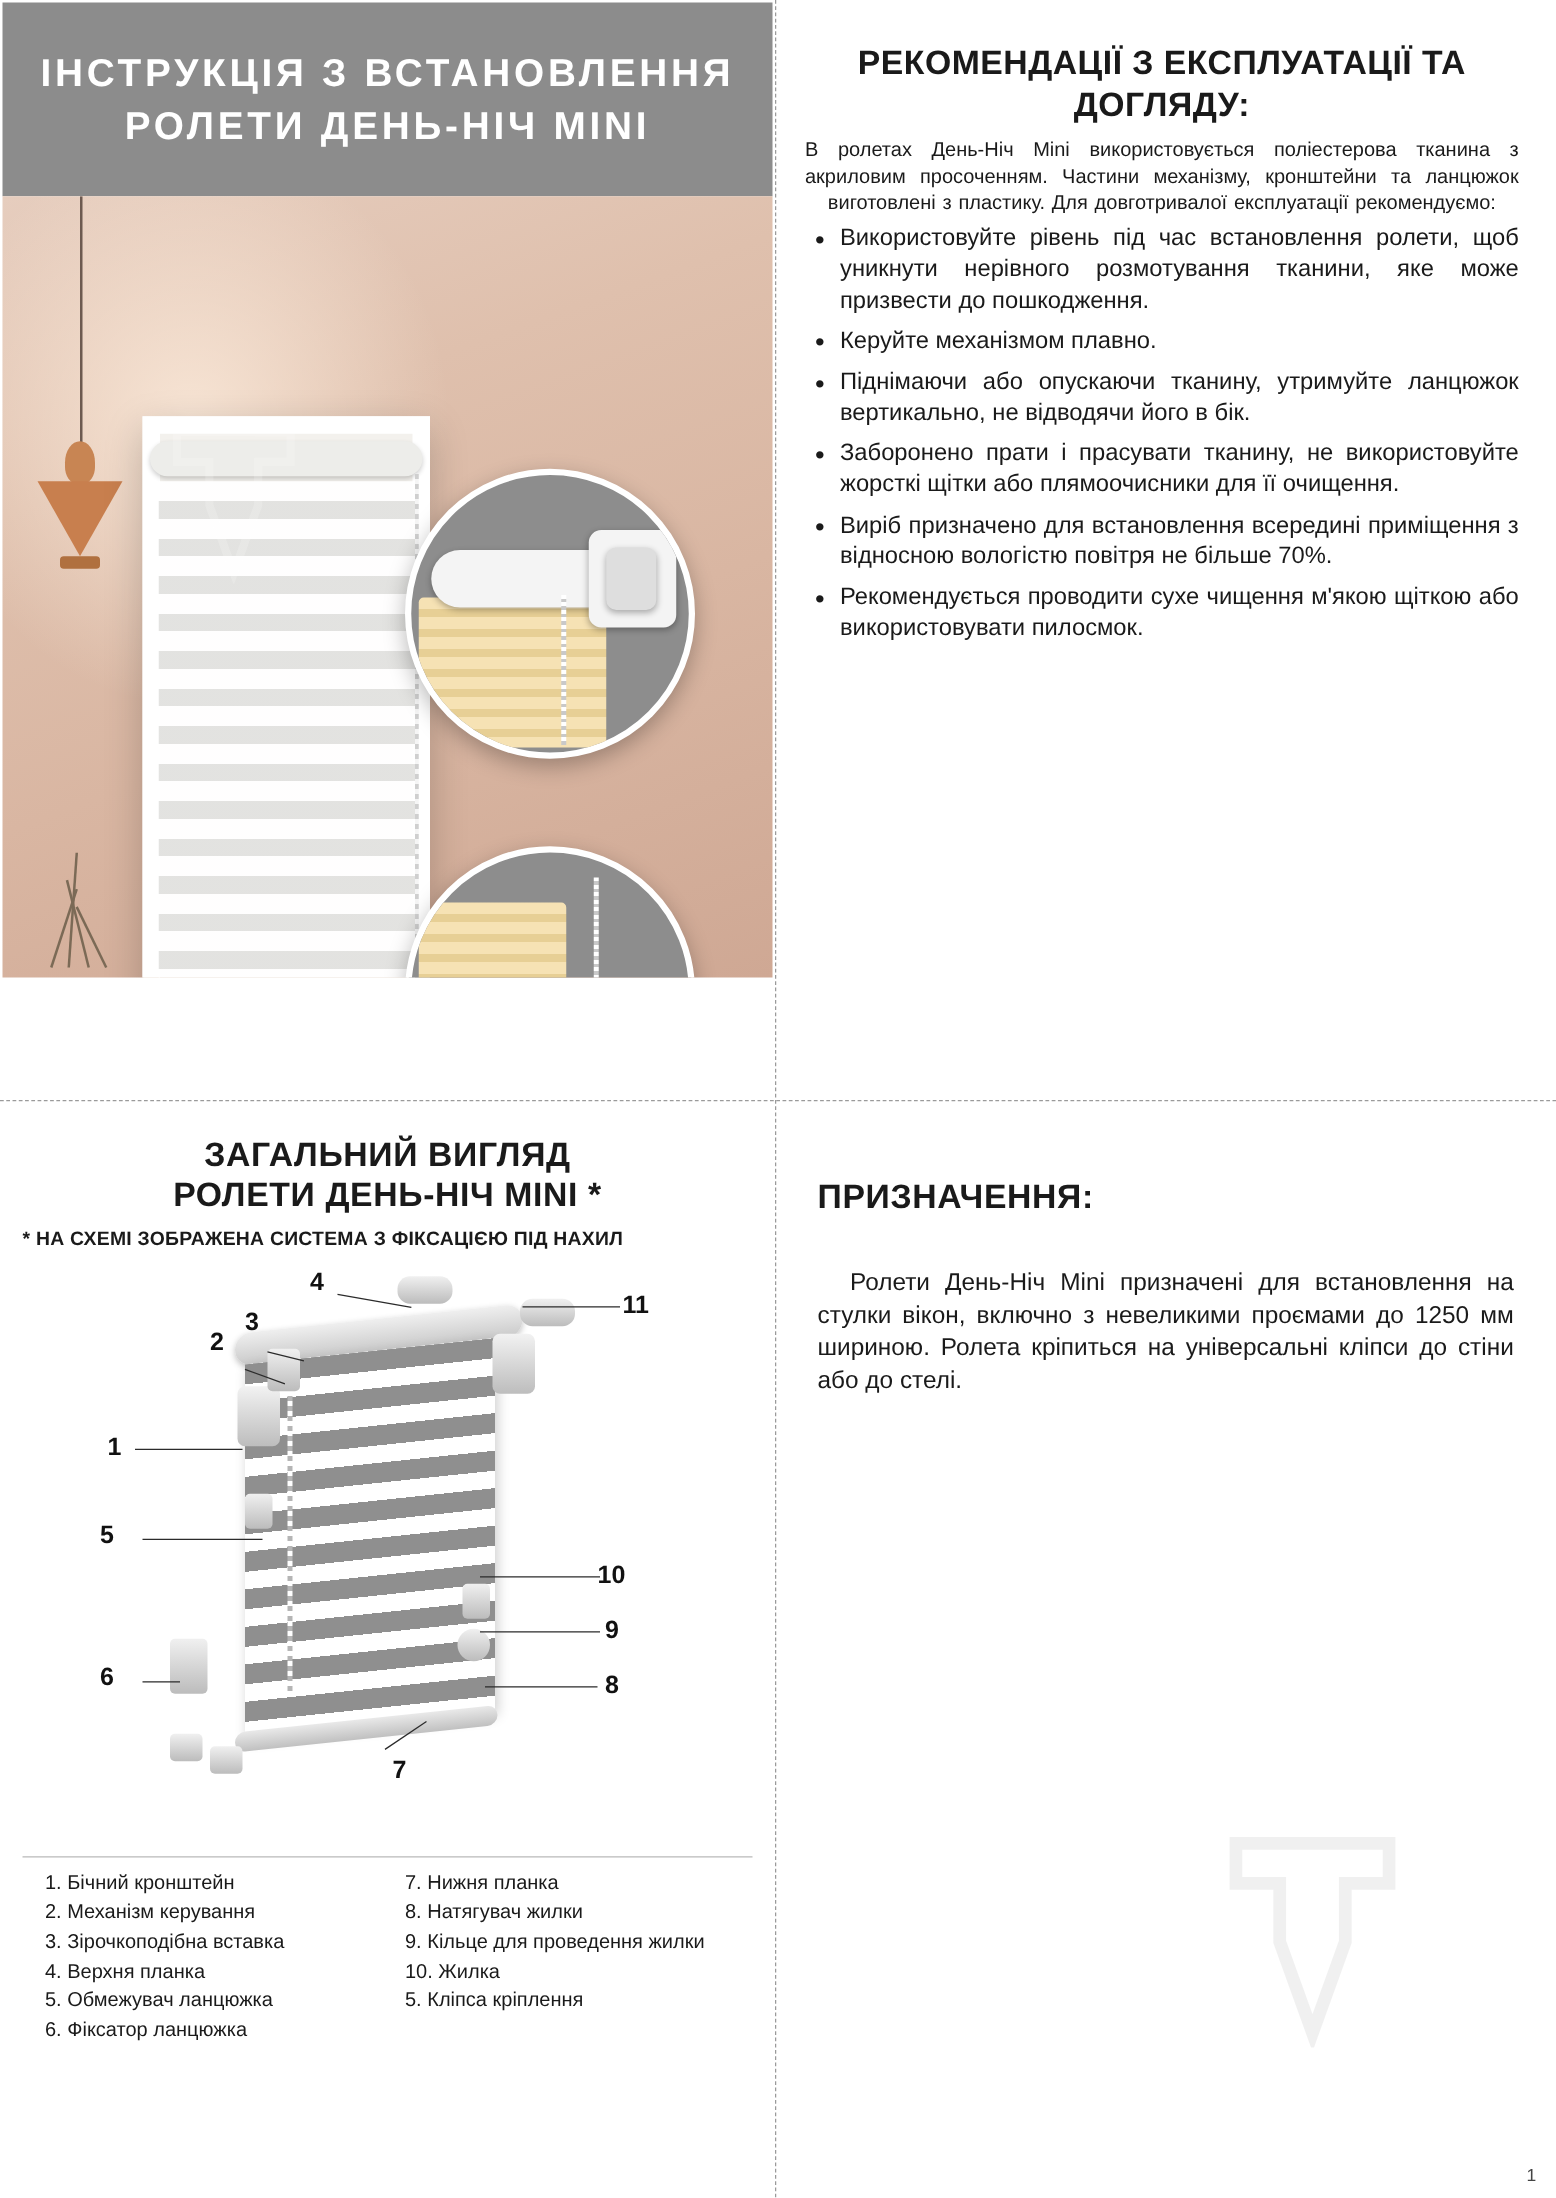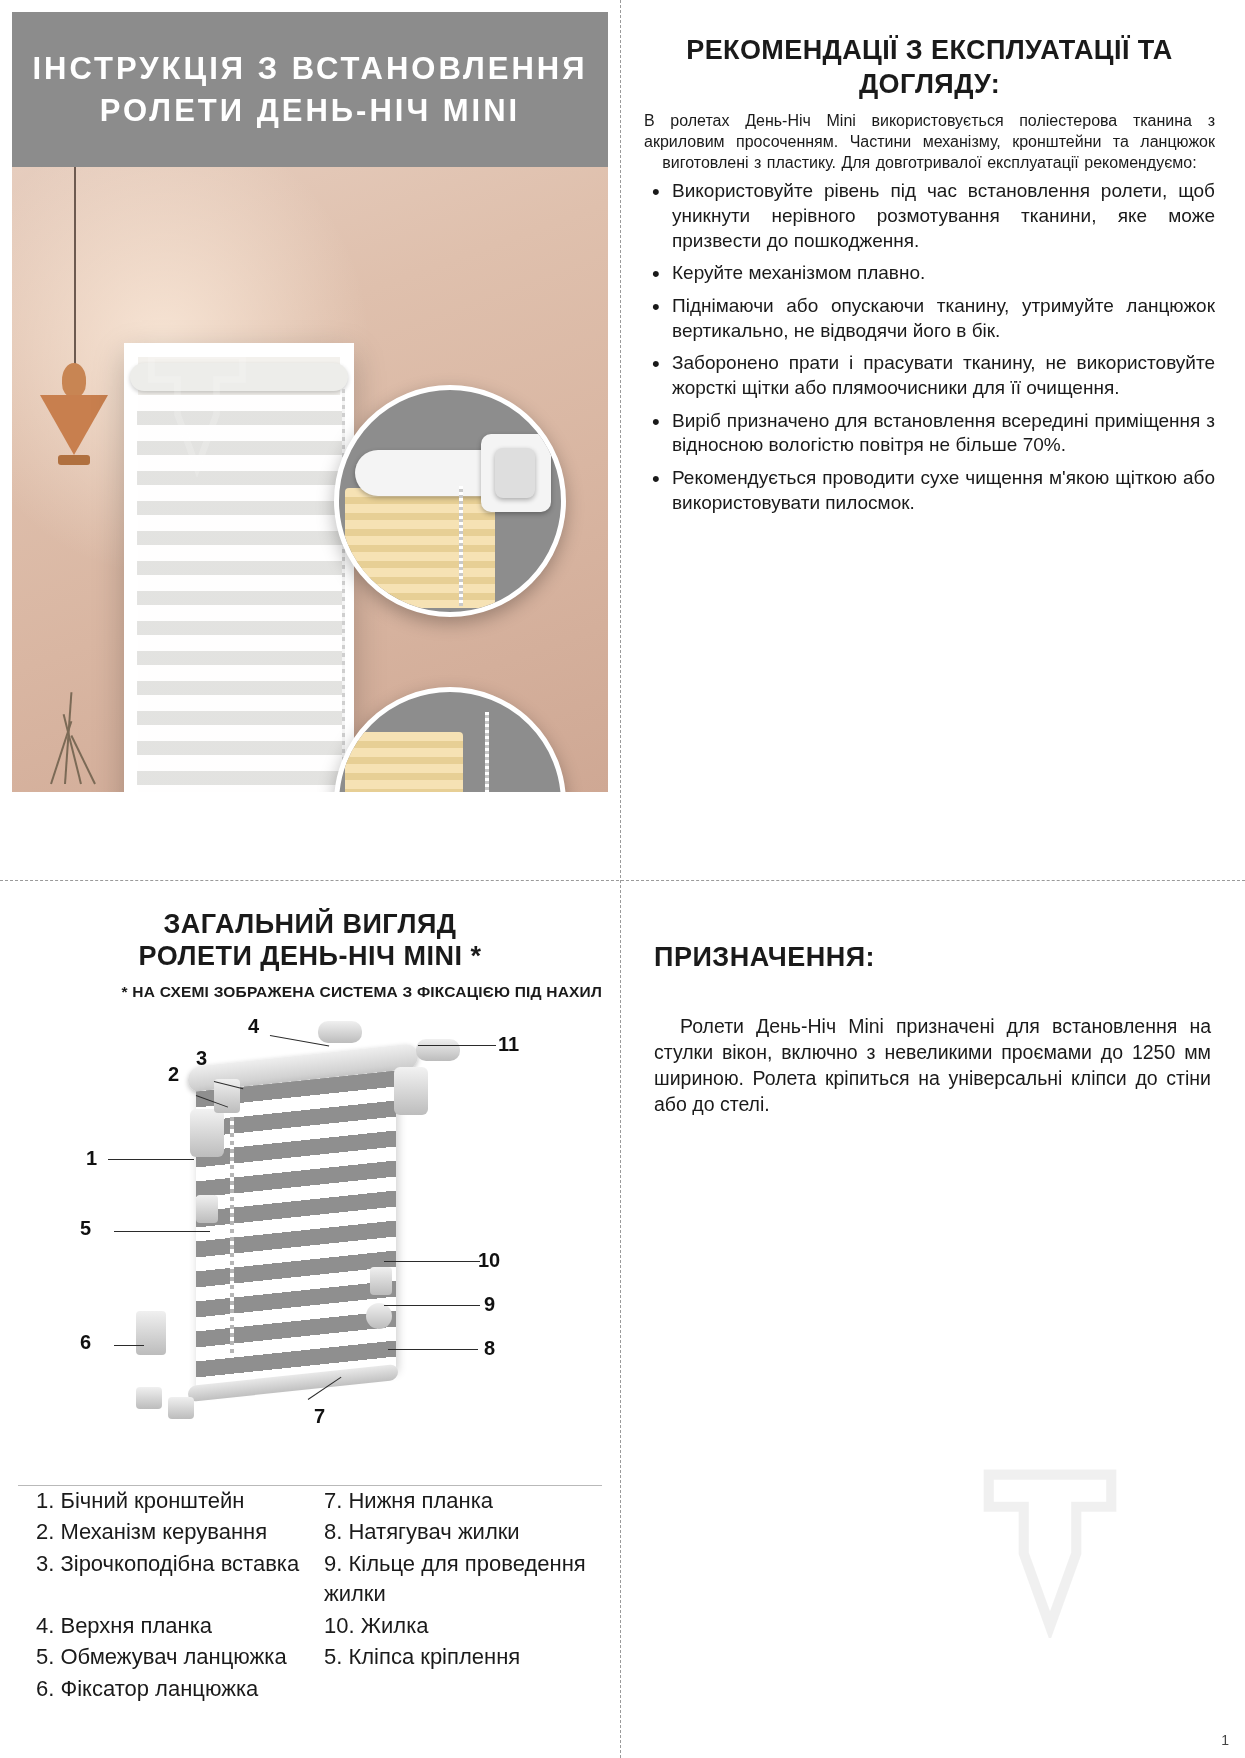--- a/index.html
+++ b/index.html
@@ -33,21 +33,21 @@
     z-index: 40;
   }
   .sep-h {
     position: absolute;
     left: 0; right: 0; top: 880px;
     border-top: 1px dashed #9a9a9a;
     z-index: 40;
   }
 
   
-  .tl { padding: 12px; }
+  .tl { padding: 2px; }
   .tl-header {
     height: 155px;
     background: #8c8c8c;
     color: #ffffff;
     display: flex;
     flex-direction: column;
     align-items: center;
     justify-content: center;
     text-align: center;
     letter-spacing: 2px;
@@ -185,21 +185,21 @@
   .bl { padding: 28px 18px 10px 18px; }
   .bl h2 {
     margin: 0;
     text-align: center;
     font-size: 27px;
     font-weight: bold;
     line-height: 1.2;
     letter-spacing: .5px;
   }
   .bl .note {
-    text-align: right;
+    text-align: left;
     font-size: 15.5px;
     font-weight: bold;
     margin-top: 10px;
     letter-spacing: .2px;
   }
 
   .diagram {
     position: relative;
     height: 470px;
     margin-top: 8px;
@@ -252,26 +252,26 @@
   .num {
     position: absolute;
     font-size: 20px;
     font-weight: bold;
     color: #111;
   }
 
   .legend {
     margin-top: 6px;
     border-top: 1px solid #b9b9b9;
-    padding-top: 0;
+    padding-top: 10px;
     display: grid;
     grid-template-columns: 1fr 1fr;
     column-gap: 18px;
     row-gap: 2px;
-    font-size: 22px;
+    font-size: 16px;
     line-height: 1.35;
     padding-left: 18px;
     padding-right: 8px;
   }
 
   
   .br { padding: 62px 34px 20px 34px; position: relative; }
   .br h2 {
     margin: 0 0 40px 0;
     text-align: left;

